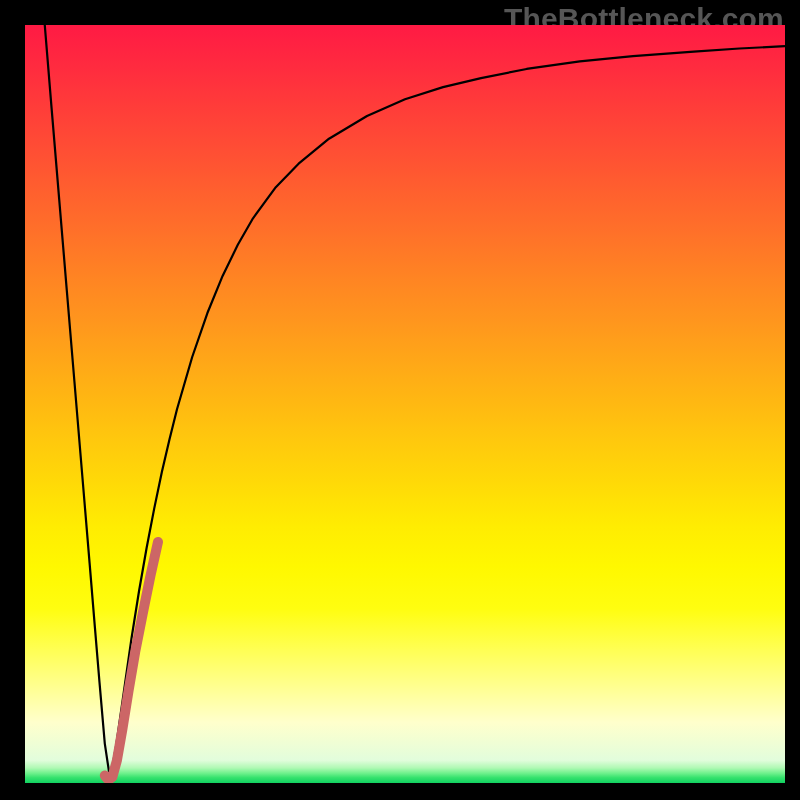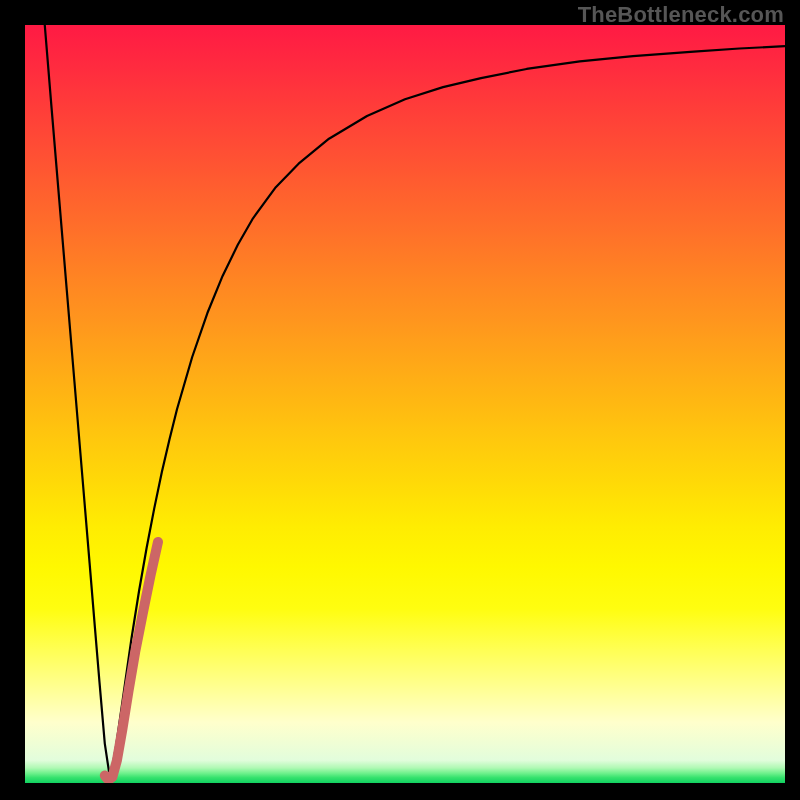--- a/index.html
+++ b/index.html
@@ -20,21 +20,21 @@
   }
   .plot-area {
     position: absolute;
     overflow: hidden;
   }
   .watermark {
     position: absolute;
     top: 2px;
     right: 16px;
     font-family: Arial, Helvetica, sans-serif;
-    font-size: 22px;
+    font-size: 30px;
     font-weight: 600;
     color: #565656;
     letter-spacing: 0.2px;
     margin-left: 24px;
   }
   svg {
     display: block;
   }
 </style>
 </head>

